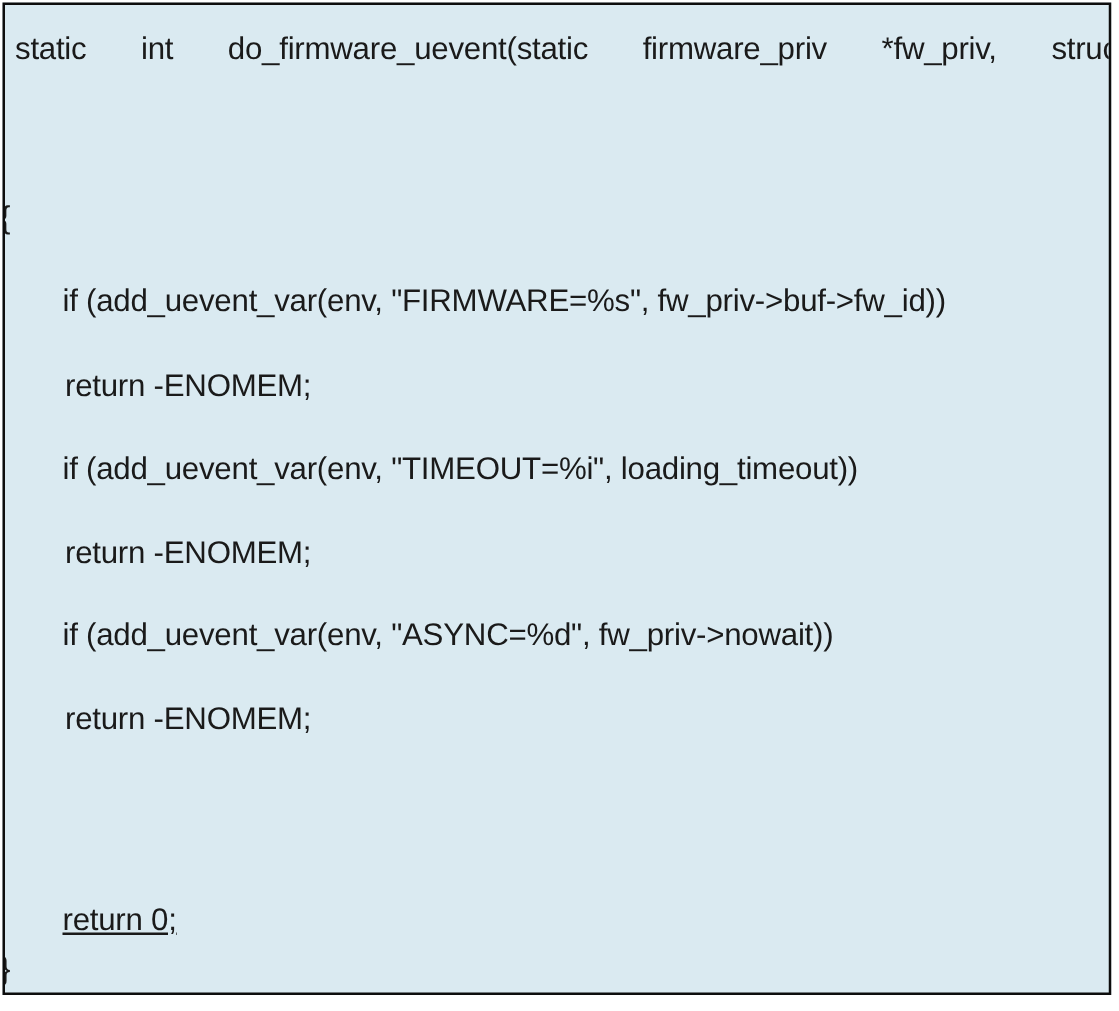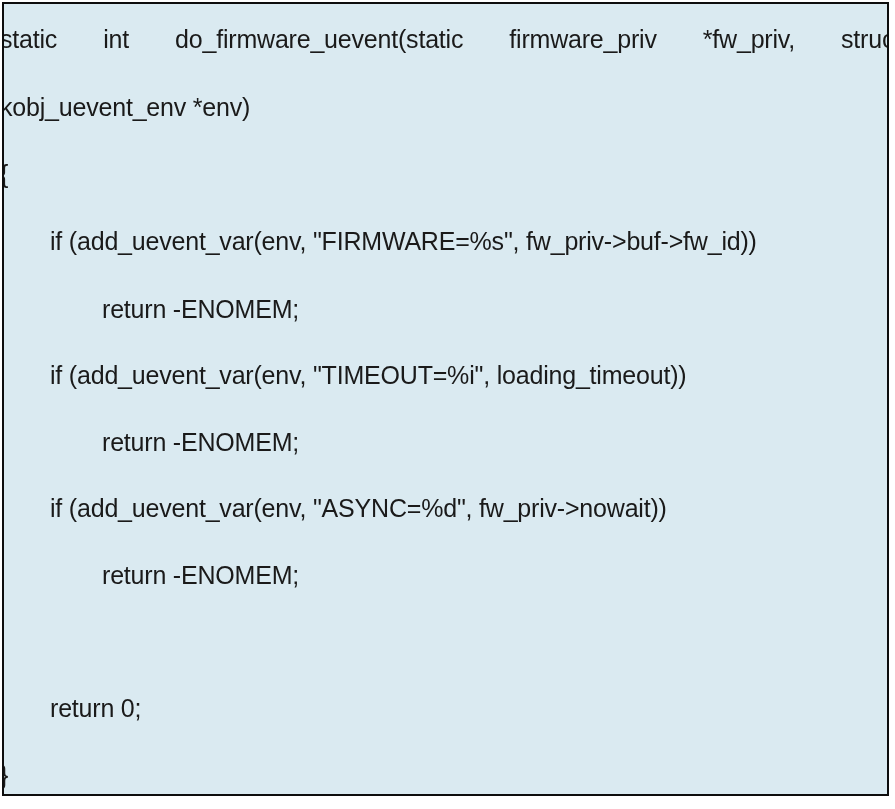--- a/index.html
+++ b/index.html
@@ -49,61 +49,61 @@
   
   .code-line.justified {
     left: -4px;
     width: 901px;
     white-space: normal;
     text-align: justify;
     text-align-last: justify;
   }
   .code-line.justified > span {
     display: inline;
+    padding-left: 12px;
   }
 
   .code-line.flush-left {
     left: -4px;
   }
 
   
   .row-0  { top: 20px;  }
   .row-1  { top: 88px;  }
   .row-2  { top: 155px; }
   .row-3  { top: 222px; }
   .row-4  { top: 290px; }
   .row-5  { top: 356px; }
   .row-6  { top: 423px; }
   .row-7  { top: 489px; }
   .row-8  { top: 556px; }
   .row-9  { top: 623px; }
-  .row-10 { top: 689px; }
+  .row-10 { top: 717px; text-decoration: underline; }
   .row-11 { top: 756px; }
 
   
   .ind-0 { padding-left: 0px;  }
   .ind-1 { padding-left: 46px; }
-  .ind-2 { padding-left: 98px; text-align: center; }
+  .ind-2 { padding-left: 48px; text-align: center; }
 </style>
 </head>
 <body>
 
 <div id="code-frame">
   <div id="code-listing">
 
     <div class="code-line justified row-0">
       <span>static</span>
       <span>int</span>
       <span>do_firmware_uevent(static</span>
       <span>firmware_priv</span>
       <span>*fw_priv,</span>
       <span>struct</span>
     </div>
 
-    <div class="code-line flush-left ind-0 row-1">kobj_uevent_env *env)</div>
 
     <div class="code-line flush-left ind-0 row-2">{</div>
 
     <div class="code-line ind-1 row-3">if (add_uevent_var(env, "FIRMWARE=%s", fw_priv-&gt;buf-&gt;fw_id))</div>
 
     <div class="code-line ind-2 row-4">return -ENOMEM;</div>
 
     <div class="code-line ind-1 row-5">if (add_uevent_var(env, "TIMEOUT=%i", loading_timeout))</div>
 
     <div class="code-line ind-2 row-6">return -ENOMEM;</div>

